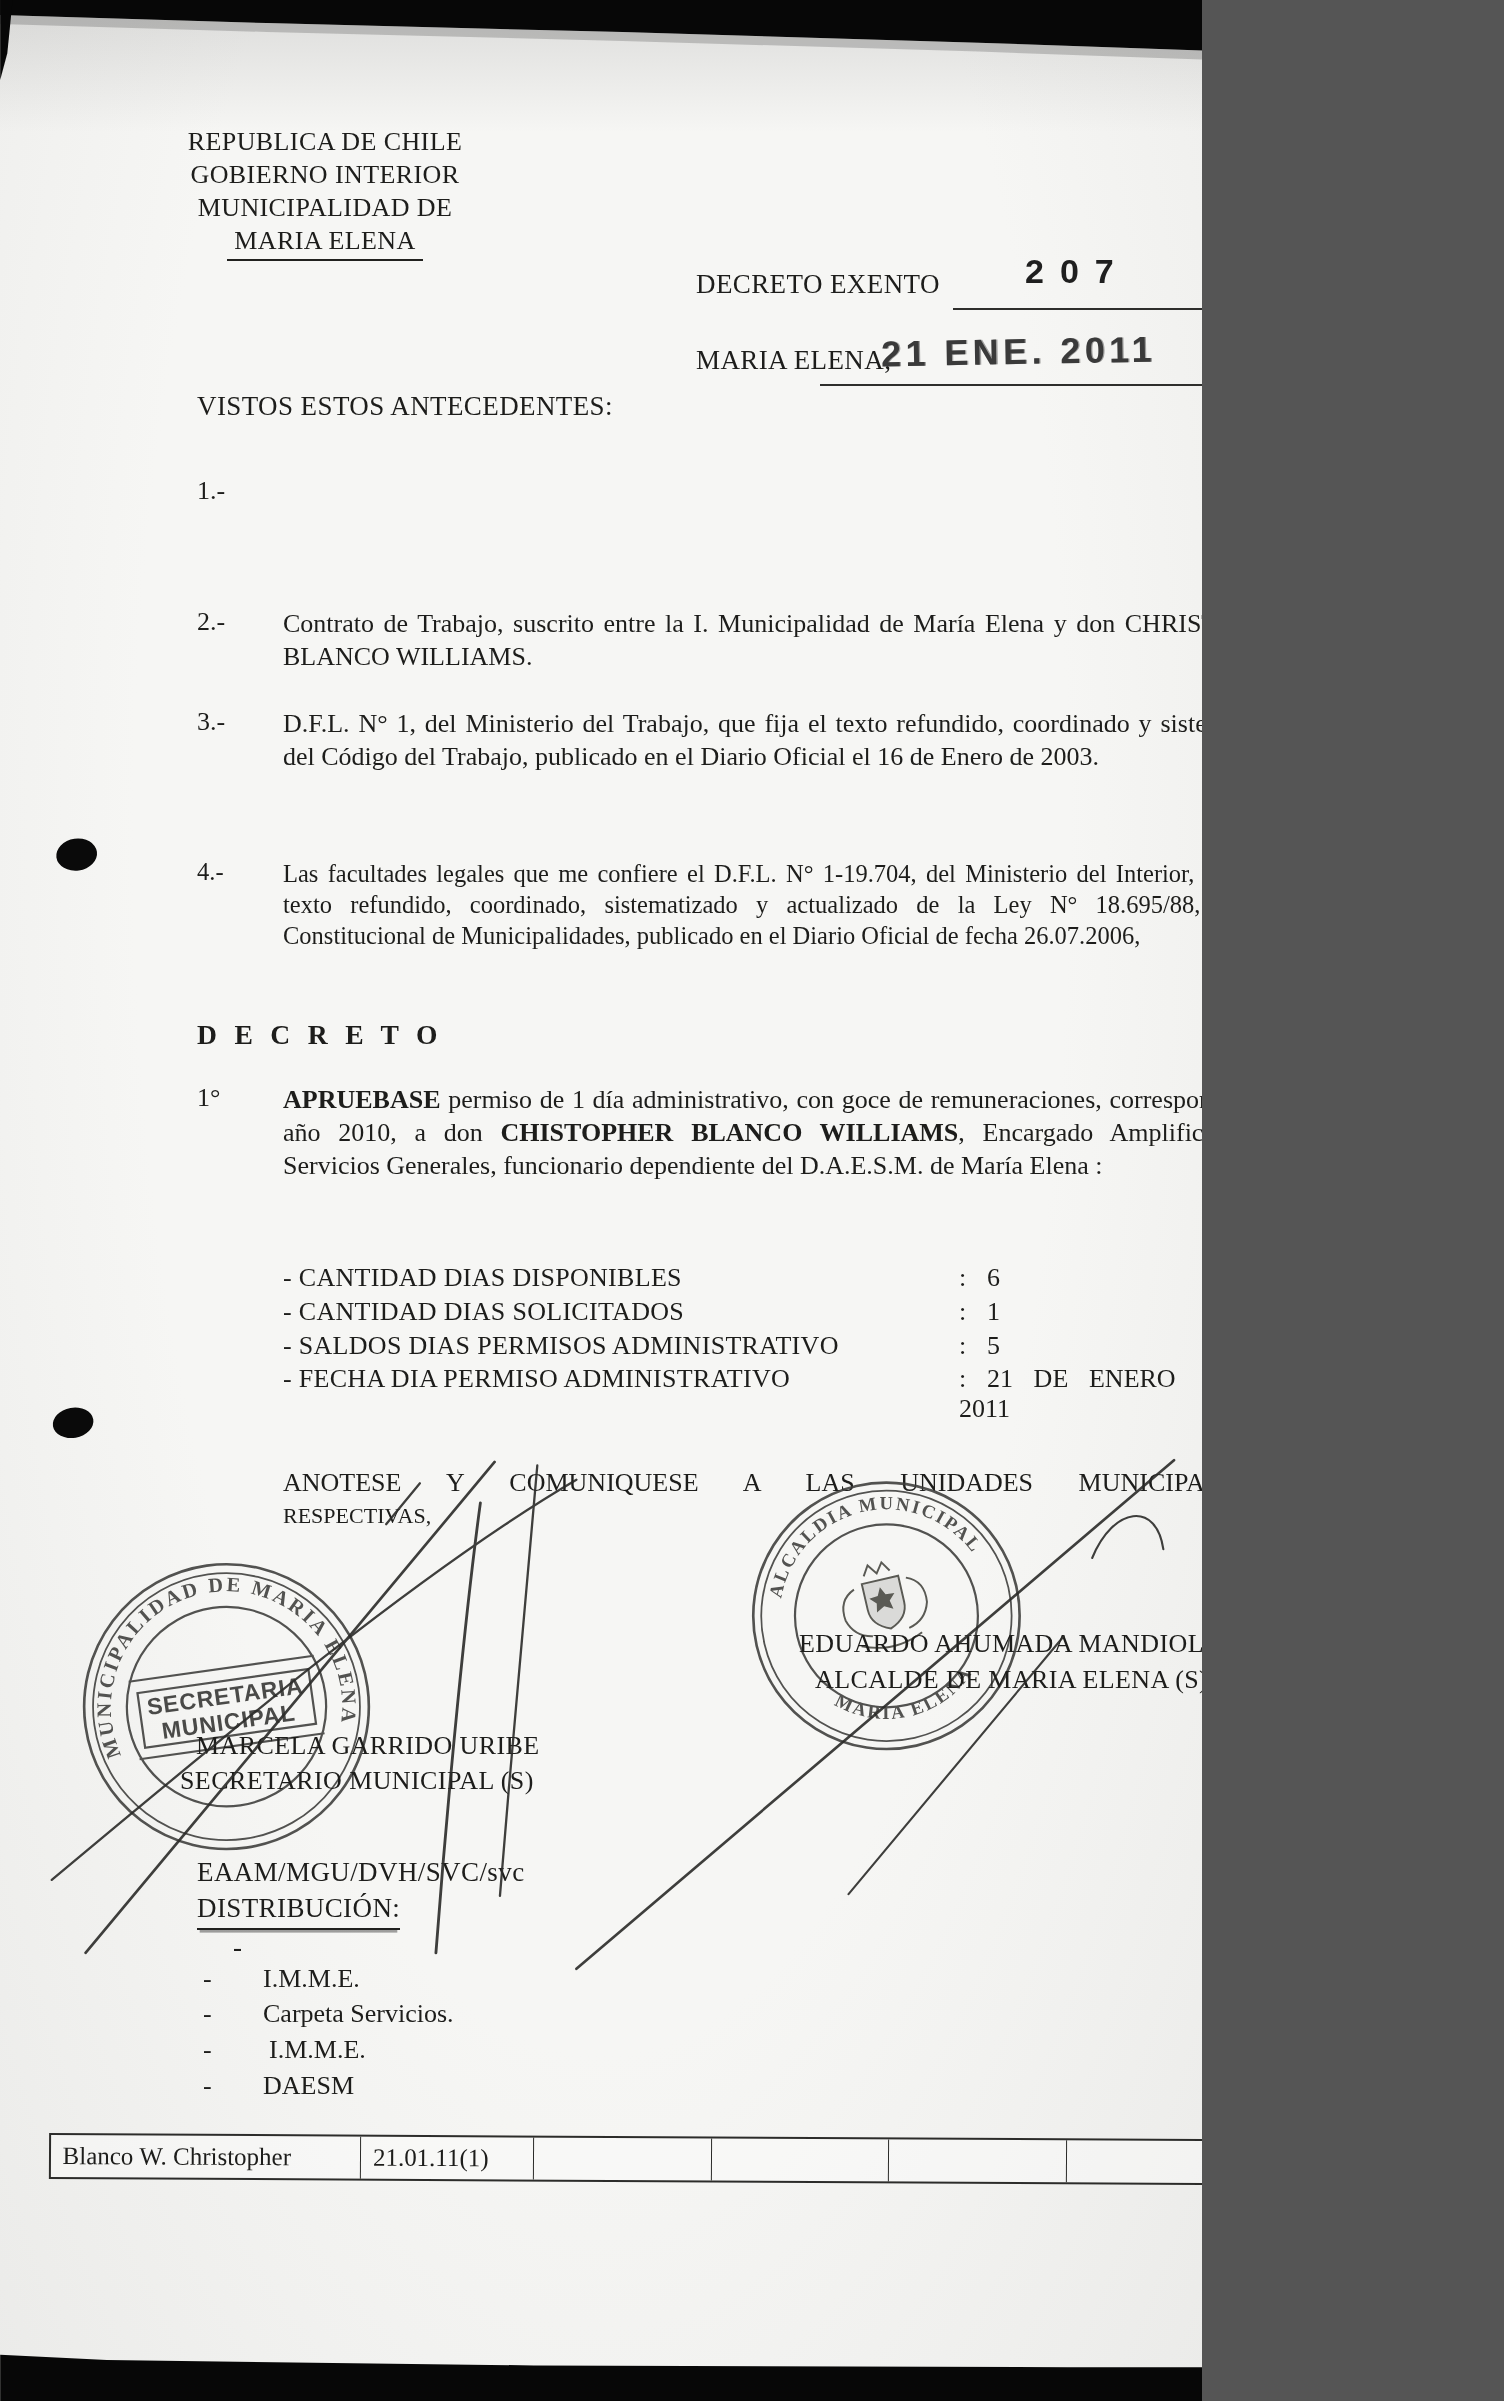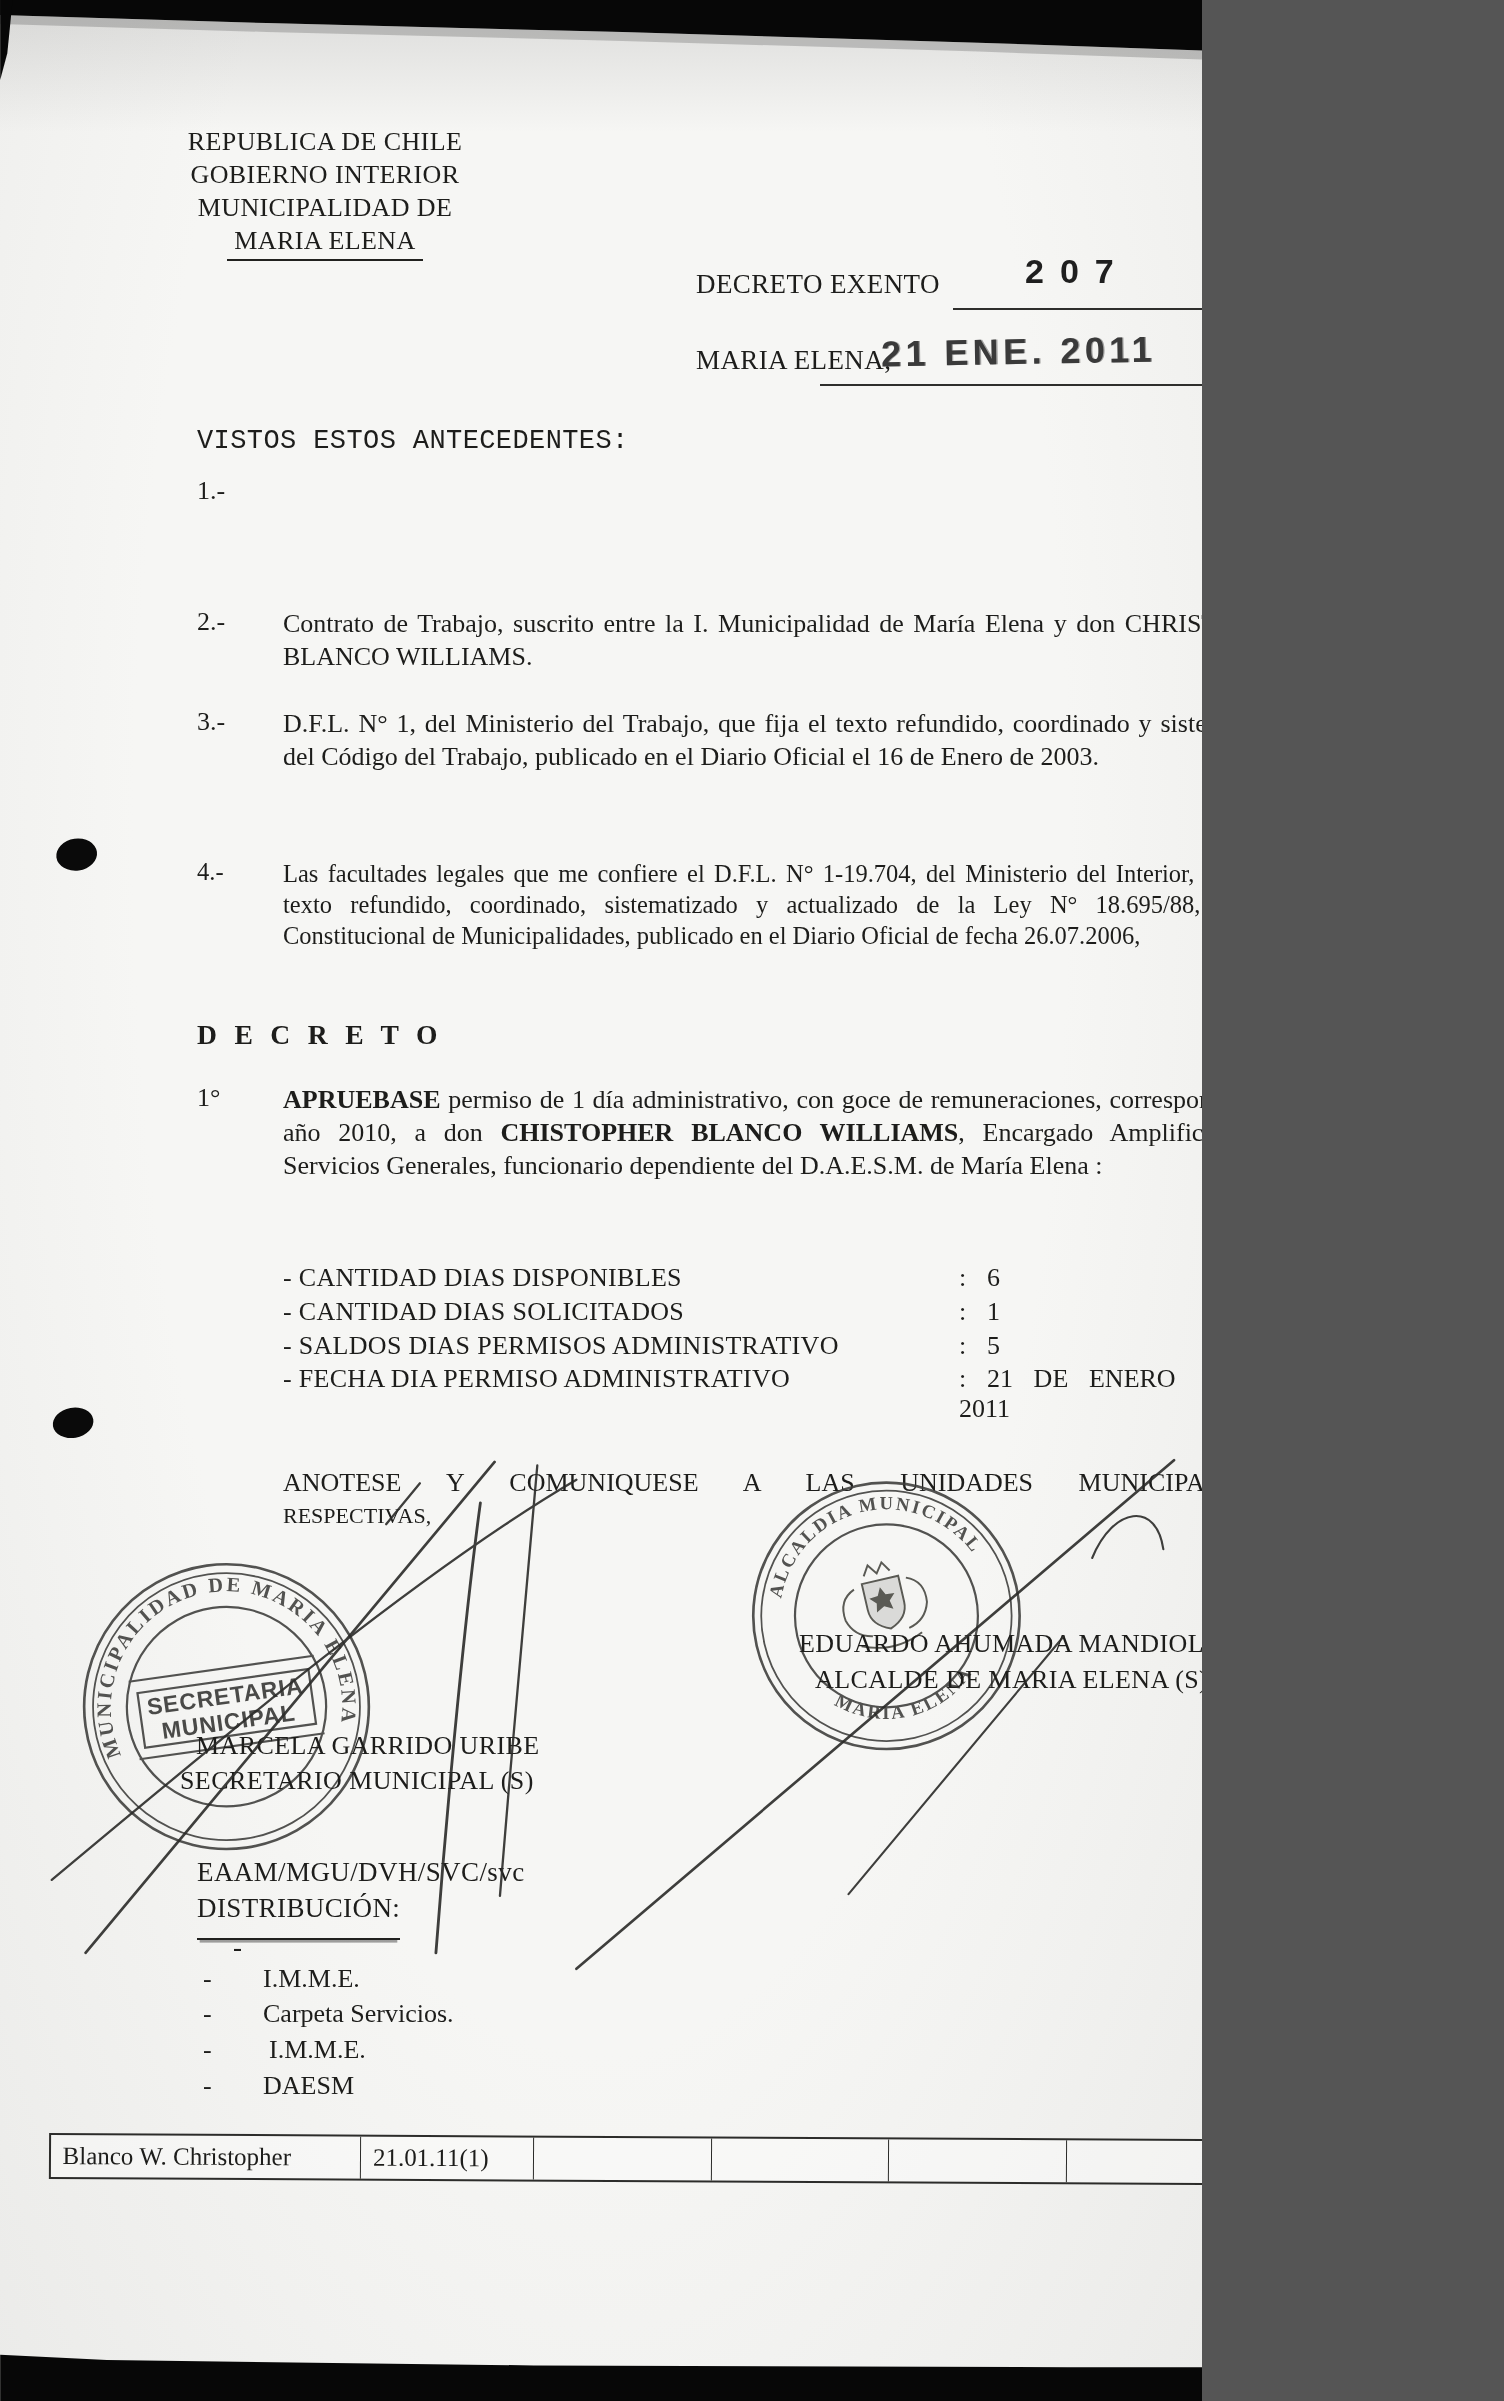--- a/index.html
+++ b/index.html
@@ -26,21 +26,21 @@
   .slash{font-size:27px;color:#2a2a28;}
   .v-num{position:absolute;left:197px;font-size:26px;}
   .v-text{position:absolute;left:283px;width:1019px;font-size:26px;line-height:33px;
     text-align:justify;white-space:normal;}
   .v-text.small{font-size:24.5px;line-height:31px;width:1025px;}
   .heading-sp{font-weight:bold;font-size:27.6px;letter-spacing:5.3px;}
   .d-label{position:absolute;left:283px;font-size:26px;letter-spacing:0.3px;}
   .d-value{position:absolute;left:959px;font-size:26px;word-spacing:14.2px;}
   .jline{position:absolute;left:283px;width:968px;font-size:26px;white-space:normal;
     text-align:justify;text-align-last:justify;}
-  .underl{border-bottom:2.2px solid #21211f;padding-bottom:15px;
+  .underl{border-bottom:2.2px solid #21211f;padding-bottom:5px;
     box-shadow:0 5.3px 0 -2.7px rgba(50,50,50,.45);}
   .table{position:absolute;left:49px;top:2133px;width:1423px;height:46px;display:flex;
     border:2.2px solid #2c2c2a;transform:rotate(.3deg);transform-origin:left center;
     background:rgba(255,255,255,.35);box-sizing:border-box;}
   .cell{border-right:1.8px solid #2c2c2a;box-sizing:border-box;font-size:25px;
     line-height:41px;padding-left:11.6px;overflow:hidden;white-space:nowrap;}
   .cell:last-child{border-right:none;}
   svg text{fill:#3c3c3a;}
   .stamp{position:absolute;opacity:.88;}
   .ring-txt{font-family:"Liberation Serif","DejaVu Serif",serif;font-weight:bold;
@@ -66,21 +66,21 @@
   <div class="abs label-lg" style="left:696px;top:269px;">DECRETO EXENTO</div>
   <div class="scan-line" style="left:953px;top:308px;width:313px;"></div>
   <div class="abs stampnum" style="left:1025px;top:252px;">207</div>
   <div class="abs slash" style="left:1288px;top:273px;">/</div>
 
   <div class="abs label-lg" style="left:696px;top:345px;">MARIA ELENA,</div>
   <div class="scan-line" style="left:820px;top:384px;width:446px;"></div>
   <div class="abs stampdate" style="left:881px;top:331px;">21 ENE. 2011</div>
   <div class="abs slash" style="left:1288px;top:350px;">/</div>
 
-  <div class="abs label-lg" style="left:197px;top:426px;font-family:Liberation Mono, monospace;">VISTOS ESTOS ANTECEDENTES:</div>
+  <div class="abs label-lg" style="left:197px;top:391px;">VISTOS ESTOS ANTECEDENTES:</div>
 
   <div class="v-num" style="top:476px;">1.-</div>
 
   <div class="v-num" style="top:607px;">2.-</div>
   <div class="v-text" style="top:607px;">Contrato de Trabajo, suscrito entre la I. Municipalidad de María Elena y don CHRISTOPHER BLANCO WILLIAMS.</div>
 
   <div class="v-num" style="top:707px;">3.-</div>
   <div class="v-text" style="top:707px;">D.F.L. N° 1, del Ministerio del Trabajo, que fija el texto refundido, coordinado y sistematizado del Código del Trabajo, publicado en el Diario Oficial el 16 de Enero de 2003.</div>
 
   <div class="v-num" style="top:858px;font-size:24.5px;">4.-</div>

